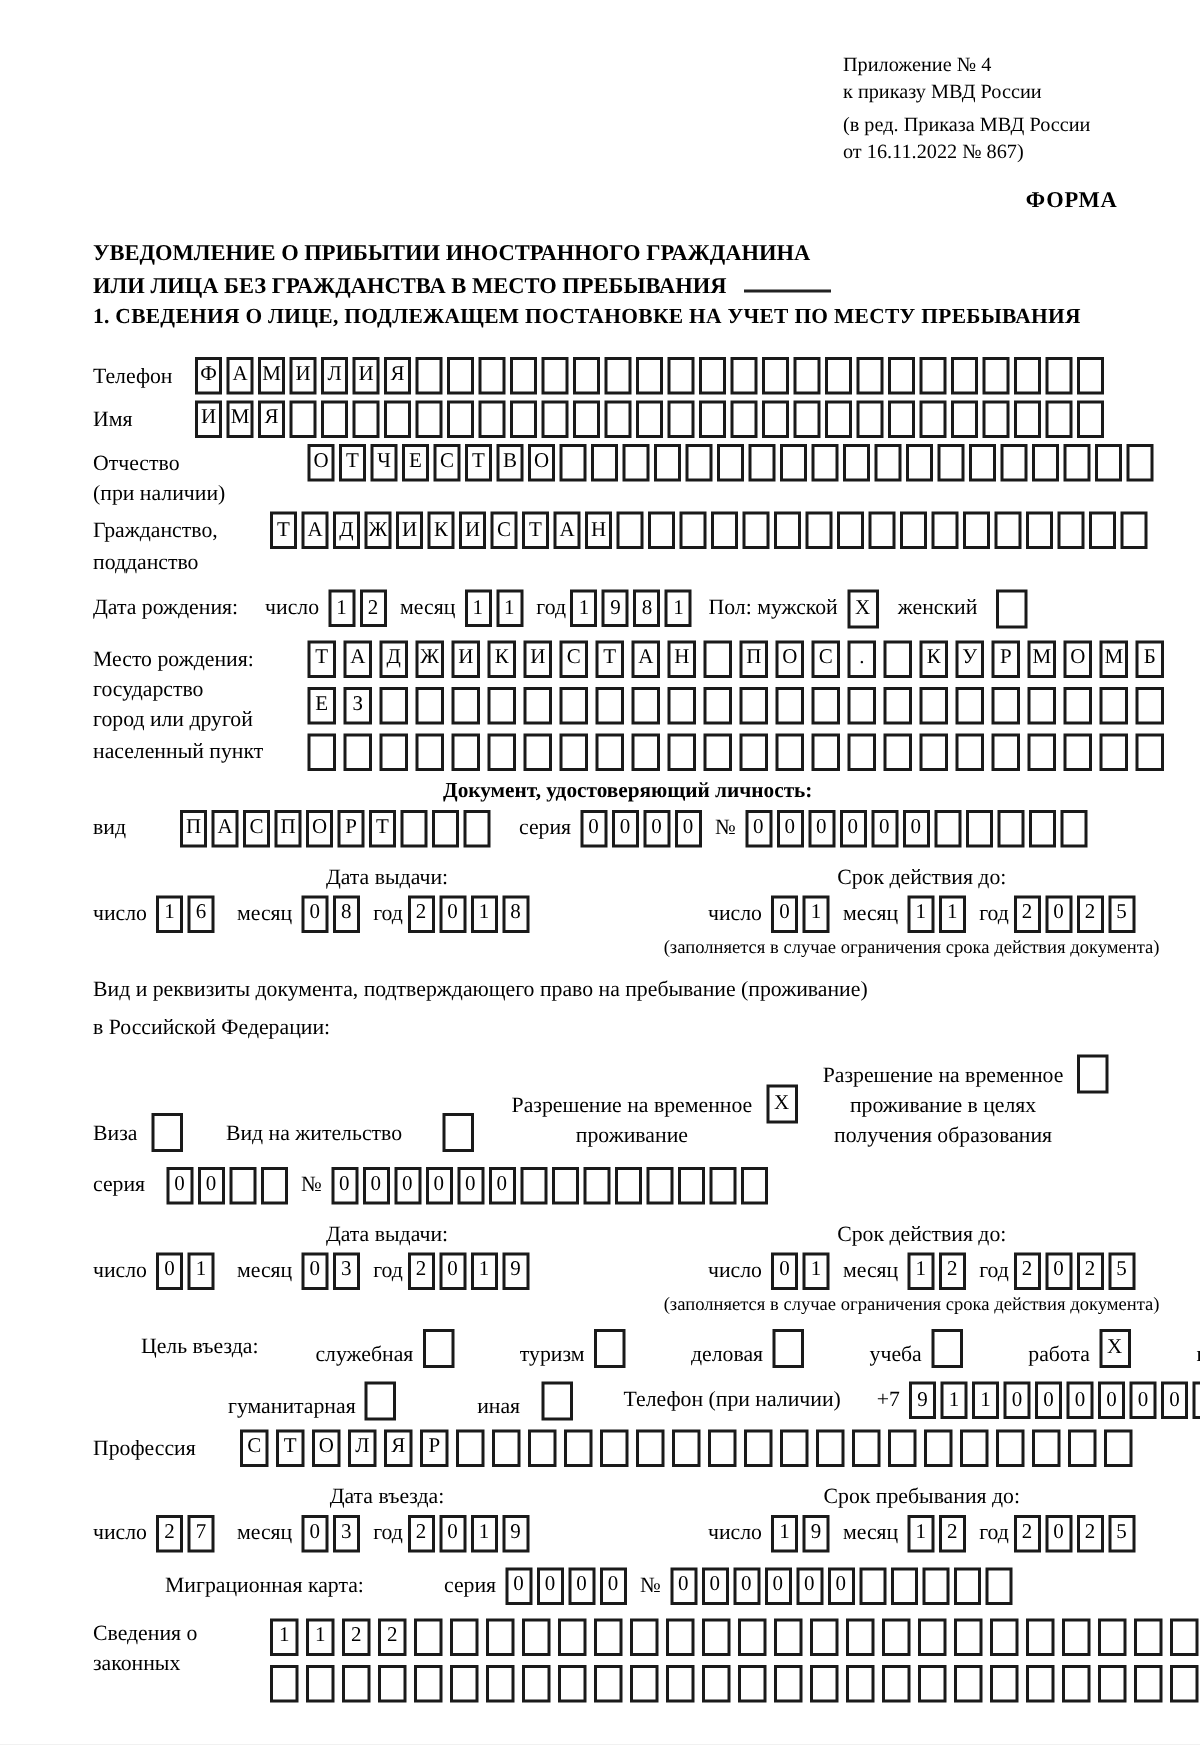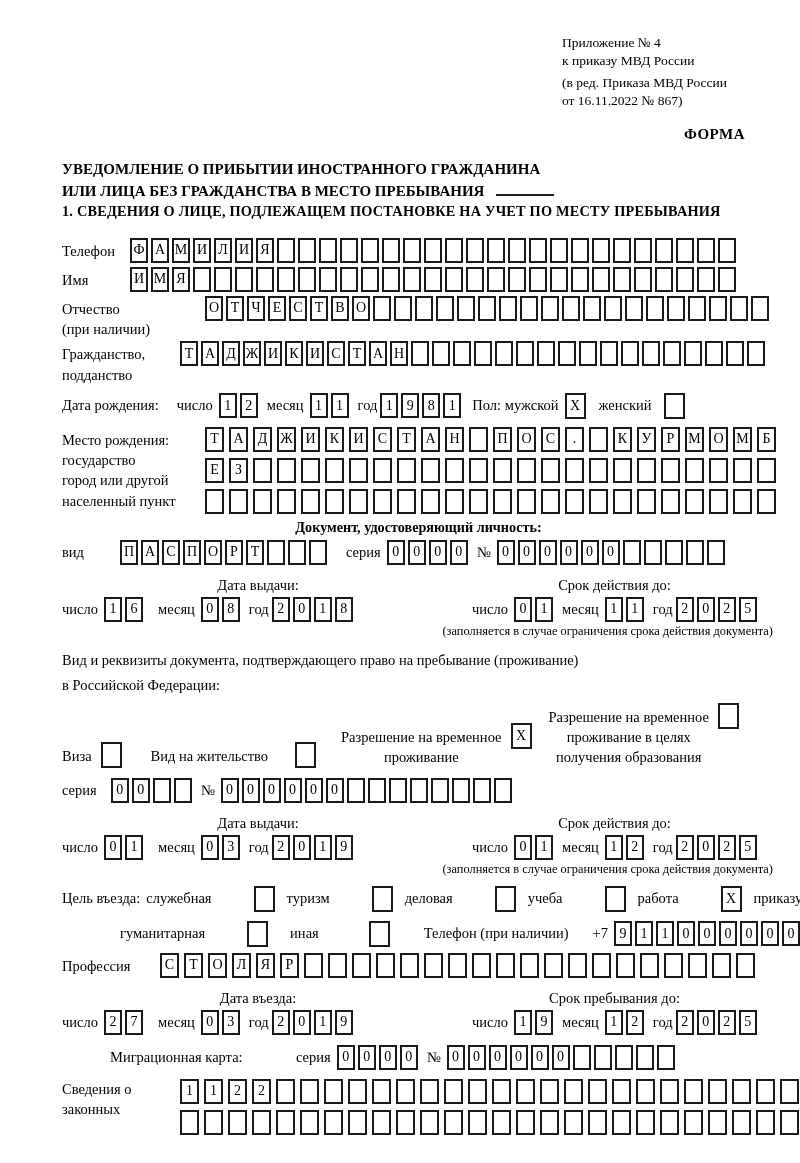--- a/index.html
+++ b/index.html
@@ -46,22 +46,22 @@
   .dateline { display: flex; align-items: center; margin-top: 3px; }
   .datenote { text-align: right; font-size: 12.4px; margin-top: 2px; padding-right: 2px; }
 
   .para { font-size: 14.5px; margin-top: 9px; line-height: 1.75; }
   .resrow { display: flex; align-items: flex-end; margin-top: 4px; }
   .resopt { display: flex; align-items: flex-start; }
   .reslabel { font-size: 14.5px; margin-right: 9px; padding-top: 4px; line-height: 1.4; white-space: nowrap; }
   .reslabel.multi { display: flex; flex-direction: column; align-items: center; text-align: center; }
 
   .porow { display: flex; align-items: center; margin-top: 9px; }
-  .poopt { display: flex; align-items: center; margin-right: 9px; gap: 36px; }
-  .polabel { font-size: 14.5px; margin-right: 6px; white-space: nowrap; }
+  .poopt { display: flex; align-items: flex-end; margin-right: 9px; }
+  .polabel { font-size: 14.5px; margin-right: 6px; white-space: nowrap; margin-left: 32px; }
 
   .repblock { display: flex; margin-top: 9px; }
   .replabel { font-size: 14.5px; line-height: 1.42; flex: none; }
   .reprows .boxrow { margin-bottom: 6px; }
   .mt6 { margin-top: 6px; } .mt4 { margin-top: 4px; } .mt10 { margin-top: 10px; margin-left: 48px; } .mt8 { margin-top: 8px; }
 </style>
 </head>
 <body>
 
 <div class="page">

